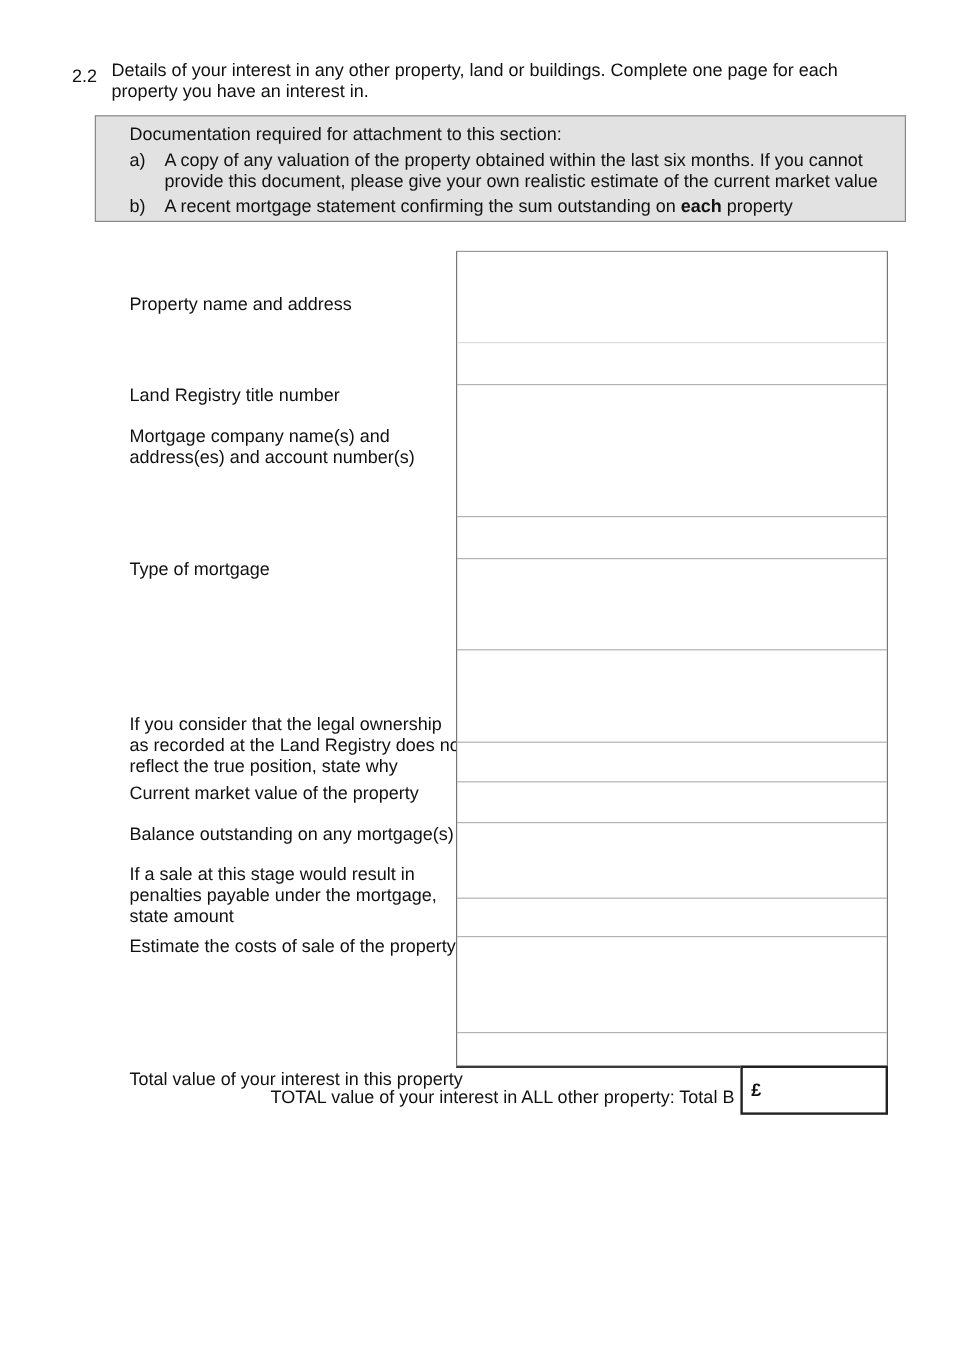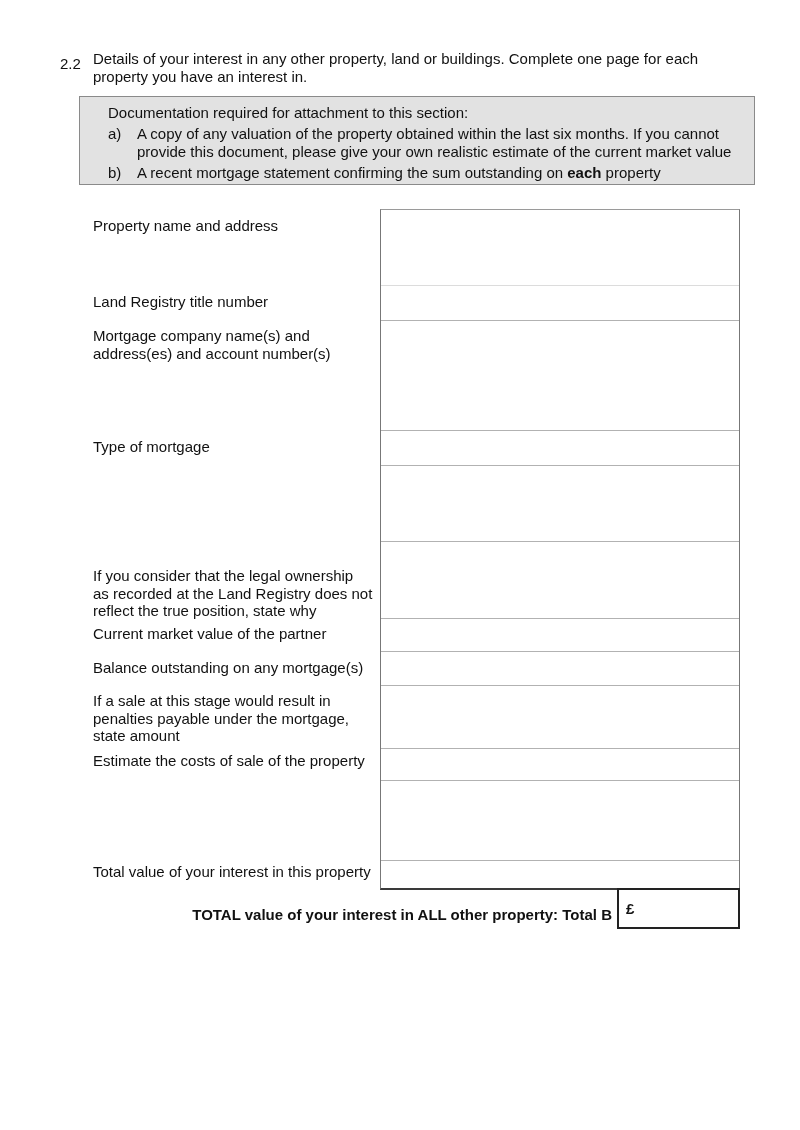--- a/index.html
+++ b/index.html
@@ -46,32 +46,32 @@
     border-bottom: 2px solid #3a3a3a;
     background: #ffffff;
   }
   .cell { box-sizing: border-box; width: 100%; }
   .cell + .cell { border-top: 1px solid #b2b2b2; }
   .cell.sep-light { border-top-color: #dcdcdc; }
 
   
   .row-label {
     position: absolute;
-    left: 93px;
+    left: 108px;
     width: 288px;
     white-space: pre-line;
+    margin-top: 28px;
   }
 
   
   .total-label {
     position: absolute;
     left: 150px; top: 906px;
     width: 462px;
     text-align: right;
-    font-weight: bold;
   }
   .total-box {
     position: absolute;
     left: 617px; top: 888px;
     width: 123px; height: 41px;
     box-sizing: border-box;
     border: 2px solid #222222;
     background: #ffffff;
     display: flex;
     align-items: center;
@@ -103,21 +103,21 @@
   </div>
 
   <div class="row-label" style="top:217px">Property name and address</div>
   <div class="row-label" style="top:293px">Land Registry title number</div>
   <div class="row-label" style="top:327px">Mortgage company name(s) and
 address(es) and account number(s)</div>
   <div class="row-label" style="top:438px">Type of mortgage</div>
   <div class="row-label" style="top:567px">If you consider that the legal ownership
 as recorded at the Land Registry does not
 reflect the true position, state why</div>
-  <div class="row-label" style="top:625px">Current market value of the partner</div>
+  <div class="row-label" style="top:625px">Current market value of the property</div>
   <div class="row-label" style="top:692px">If a sale at this stage would result in
 penalties payable under the mortgage,
 state amount</div>
   <div class="row-label" style="top:659px">Balance outstanding on any mortgage(s)</div>
   <div class="row-label" style="top:752px">Estimate the costs of sale of the property</div>
   <div class="row-label" style="top:863px">Total value of your interest in this property</div>
 
   <div class="form-table">
     <div class="cell" style="height:75px"></div>
     <div class="cell sep-light" style="height:35px"></div>

